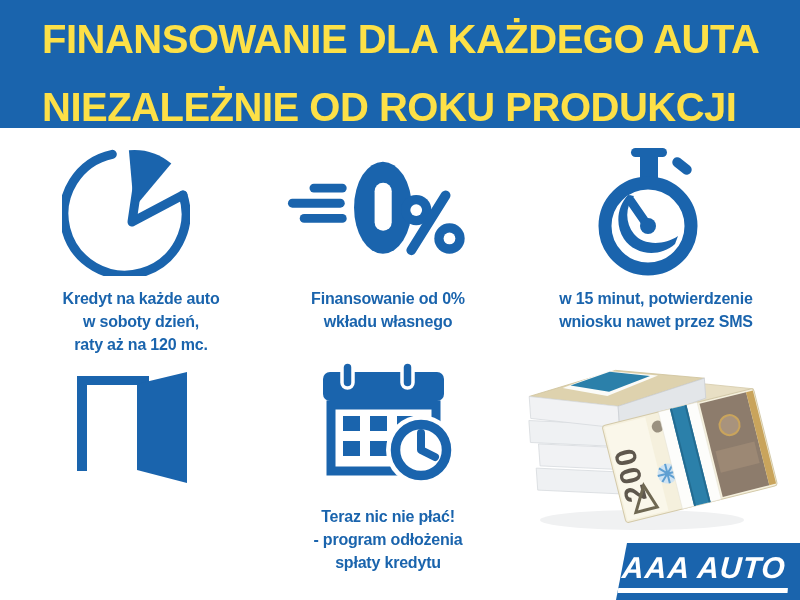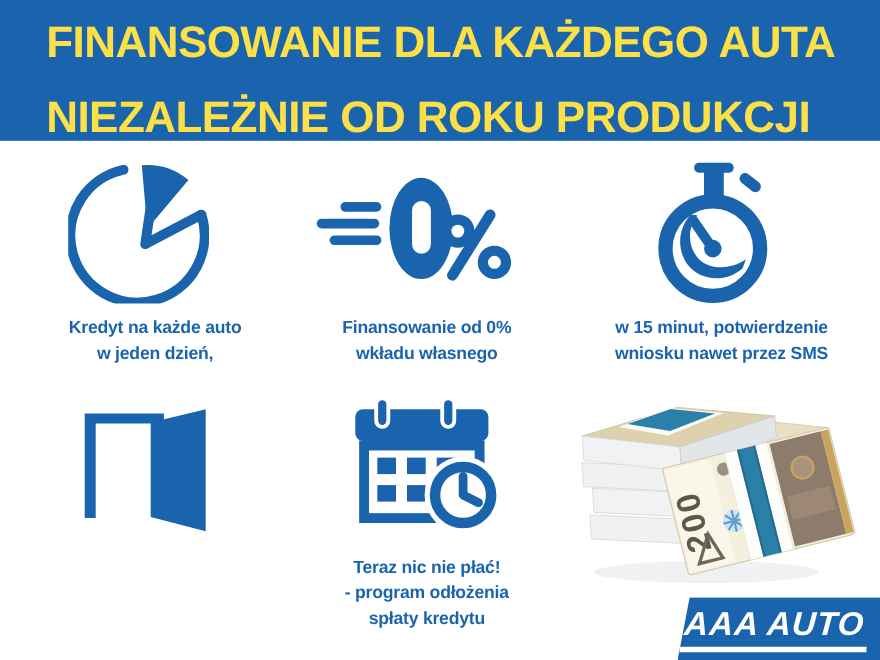--- a/index.html
+++ b/index.html
@@ -124,21 +124,22 @@
       <rect x="100" y="2" width="48" height="96" fill="#8d7c6c"></rect>
       <circle cx="124" cy="30" r="10" fill="#a8937d" stroke="#c9a45c" stroke-width="2"></circle>
       <rect x="104" y="52" width="40" height="22" fill="#9c8874"></rect>
       <rect x="148" y="2" width="7" height="96" fill="#c9a45c"></rect>
       <path d="M12,92 L26,68 L34,92 Z" fill="none" stroke="#6f6852" stroke-width="3"></path>
     </g>
   </svg>
 
   <div class="caption cap1">
     <div>Kredyt na każde auto</div>
-    <div>w jeden dzień,</div>
+    <div>w soboty dzień,</div>
+    <div>raty aż na 120 mc.</div>
   </div>
   <div class="caption cap2">
     <div>Finansowanie od 0%</div>
     <div>wkładu własnego</div>
   </div>
   <div class="caption cap3">
     <div>w 15 minut, potwierdzenie</div>
     <div>wniosku nawet przez SMS</div>
   </div>
   <div class="caption cap5">

